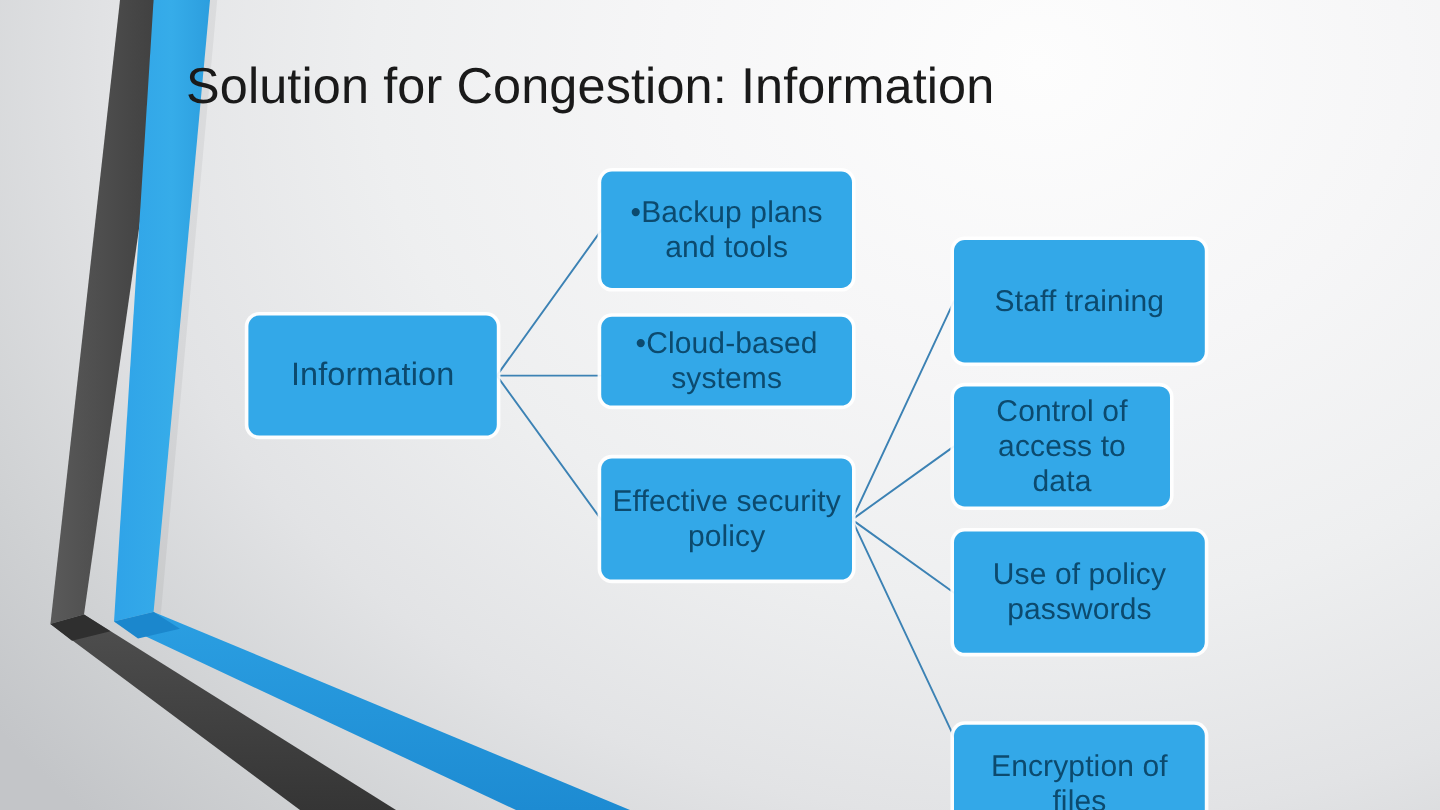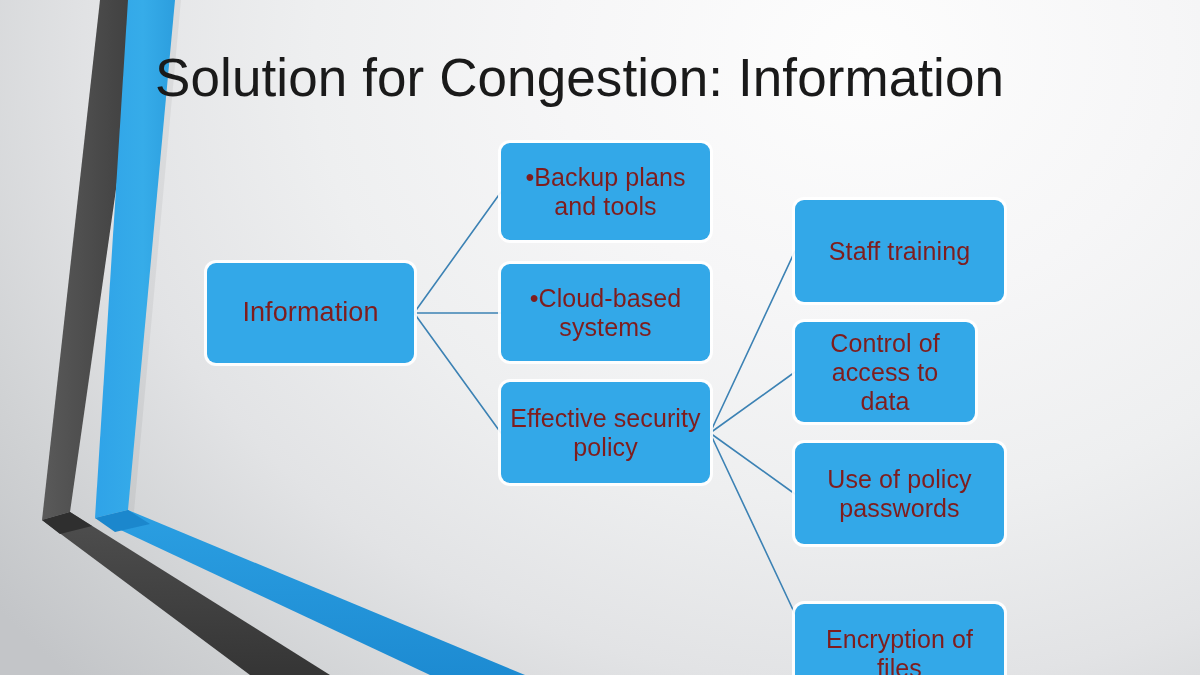--- a/index.html
+++ b/index.html
@@ -24,21 +24,21 @@
     width: 1200px; height: 675px;
     pointer-events: none;
   }
 
   
   #slide-title {
     position: absolute;
     left: 155px;
     top: 48px;
     width: 960px;
-    font-size: 53px;
+    font-size: 42px;
     font-weight: 400;
     letter-spacing: 0.1px;
     color: #1a1a1a;
     line-height: 1.15;
     white-space: nowrap;
   }
 
   
   #connectors {
     position: absolute;
@@ -46,37 +46,37 @@
     width: 1200px; height: 675px;
     pointer-events: none;
   }
 
   
   .node {
     position: absolute;
     box-sizing: border-box;
     background: #33a8e8;
     border-radius: 9px;
-    color: #7f1d1d;
+    color: #0c4a6e;
     display: flex;
     align-items: center;
     justify-content: center;
     text-align: center;
     font-weight: 400;
     line-height: 1.16;
     padding: 4px 9px;
     box-shadow: 0 0 0 3px rgba(255,255,255,0.92);
     letter-spacing: 0.1px;
   }
   .node-text { display: block; }
 
   .node.root      { left: 207px; top: 263px; width: 207px; height: 100px; font-size: 27px; }
 
   .node.mid1      { left: 501px; top: 143px; width: 209px; height: 97px;  font-size: 25px; }
-  .node.mid2      { left: 501px; top: 264px; width: 209px; height: 97px;  font-size: 25px; }
+  .node.mid2      { left: 501px; top: 264px; width: 209px; height: 74px;  font-size: 25px; }
   .node.mid3      { left: 501px; top: 382px; width: 209px; height: 101px; font-size: 25px; }
 
   .node.leaf1     { left: 795px; top: 200px; width: 209px; height: 102px; font-size: 25px; }
   .node.leaf2     { left: 795px; top: 322px; width: 180px; height: 100px; font-size: 25px; }
   .node.leaf3     { left: 795px; top: 443px; width: 209px; height: 101px; font-size: 25px; }
   .node.leaf4     { left: 795px; top: 564px; width: 209px; height: 100px; font-size: 25px; margin-top: 40px; }
 </style>
 </head>
 <body>
 

